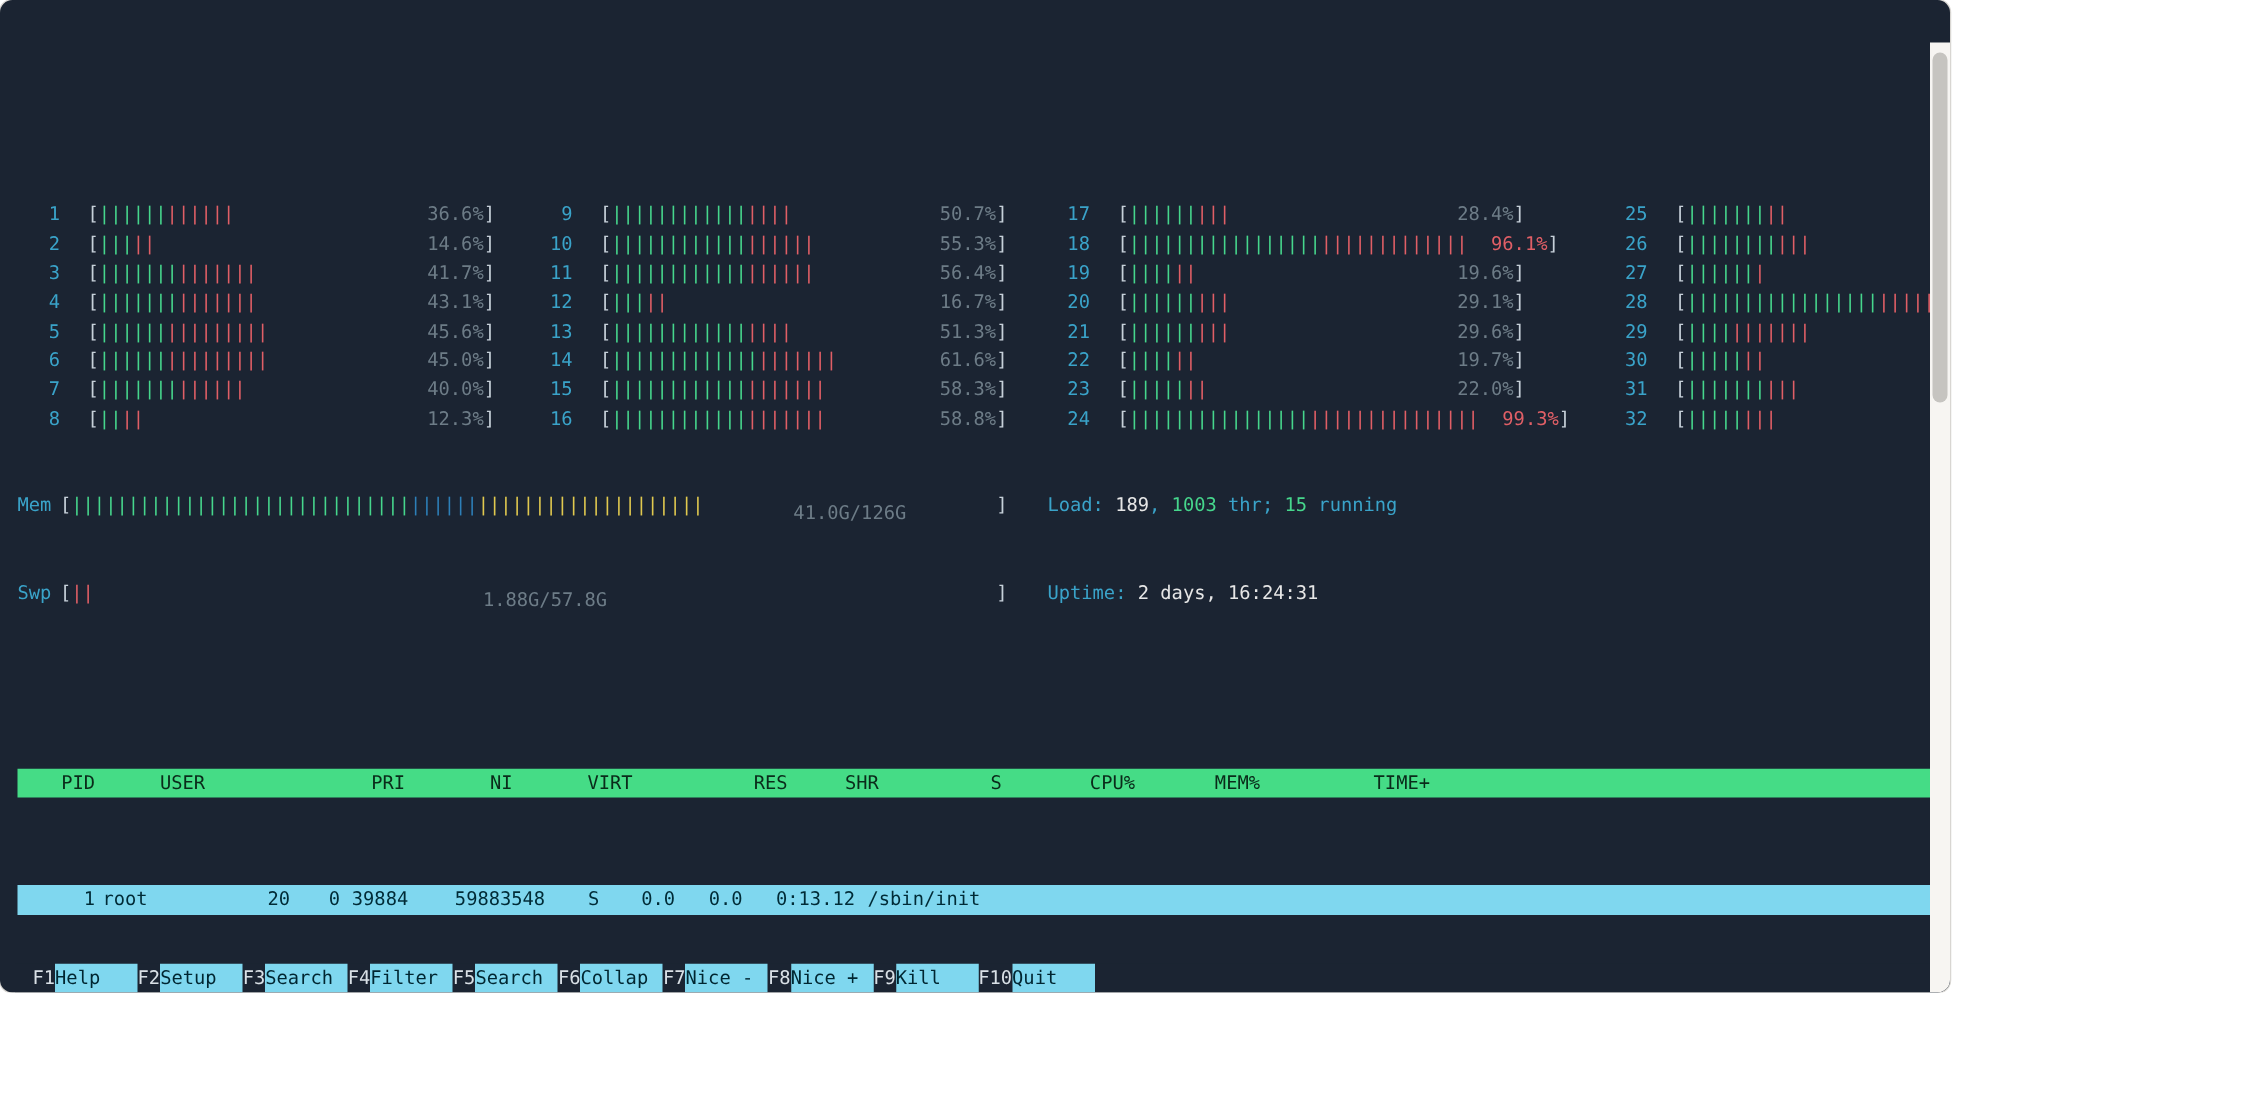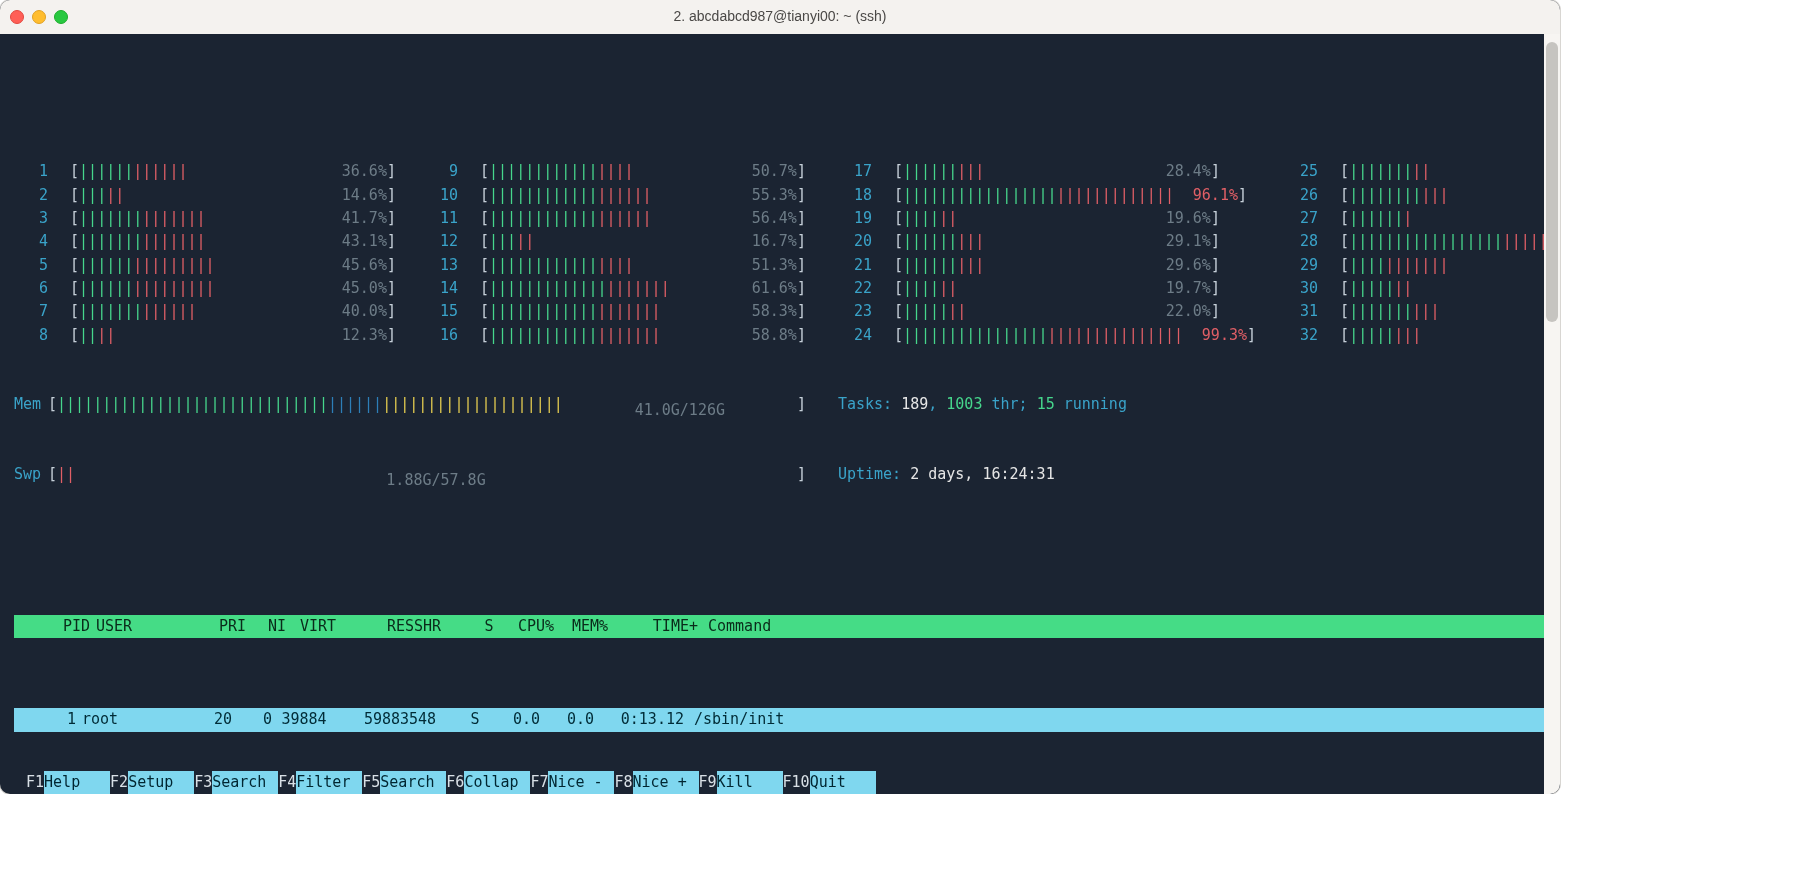--- a/index.html
+++ b/index.html
@@ -89,22 +89,23 @@
   .infoline{height:23.3px;}
   .cy{color:var(--cyan);}
   .gr{color:var(--green);}
   .wh{color:#e6e6e6;}
   .di{color:var(--dim);}
   .header{
     background:var(--header-bg);
     color:var(--header-fg);
     height:23.3px;
     display:flex;
-    padding-left:16px;
+    padding-left:2px;
     margin-top:10px;
+    gap:46px;
   }
   .row{
     height:23.3px;
     display:flex;
     padding-left:2px;
   }
   .row.sel{background:var(--sel-bg);color:var(--sel-fg);}
   .c-pid{width:60px;text-align:right;}
   .c-user{width:106px;padding-left:6px;}
   .c-pri{width:44px;text-align:right;}
@@ -137,61 +138,52 @@
     position:absolute; left:2px; right:2px;
     top:8px; height:280px;
     background:#c6c4c0;
     border-radius:7px;
   }
 </style>
 </head>
 <body>
 
 <div class="window">
-  <div class="titlebar">
-    <div class="traffic">
-      <div class="dot r"></div>
-      <div class="dot y"></div>
-      <div class="dot g"></div>
-    </div>
-    <div class="wtitle">2. abcdabcd987@tianyi00: ~ (ssh)</div>
-  </div>
 
   <div class="term">
 
     <div class="meters">
       <div>
         <div class="mgroup" id="cpu-left"><div><div class="cpurow"><span class="cid">1</span><span class="br">  [</span><span class="bar"><b class="g">||||||</b><b class="r">||||||</b>               </span><span class="pct">36.6%</span><span class="br">]</span></div><div class="cpurow"><span class="cid">2</span><span class="br">  [</span><span class="bar"><b class="g">|||</b><b class="r">||</b>                      </span><span class="pct">14.6%</span><span class="br">]</span></div><div class="cpurow"><span class="cid">3</span><span class="br">  [</span><span class="bar"><b class="g">|||||||</b><b class="r">|||||||</b>             </span><span class="pct">41.7%</span><span class="br">]</span></div><div class="cpurow"><span class="cid">4</span><span class="br">  [</span><span class="bar"><b class="g">|||||||</b><b class="r">|||||||</b>             </span><span class="pct">43.1%</span><span class="br">]</span></div><div class="cpurow"><span class="cid">5</span><span class="br">  [</span><span class="bar"><b class="g">||||||</b><b class="r">|||||||||</b>            </span><span class="pct">45.6%</span><span class="br">]</span></div><div class="cpurow"><span class="cid">6</span><span class="br">  [</span><span class="bar"><b class="g">||||||</b><b class="r">|||||||||</b>            </span><span class="pct">45.0%</span><span class="br">]</span></div><div class="cpurow"><span class="cid">7</span><span class="br">  [</span><span class="bar"><b class="g">|||||||</b><b class="r">||||||</b>              </span><span class="pct">40.0%</span><span class="br">]</span></div><div class="cpurow"><span class="cid">8</span><span class="br">  [</span><span class="bar"><b class="g">||</b><b class="r">||</b>                       </span><span class="pct">12.3%</span><span class="br">]</span></div></div><div><div class="cpurow"><span class="cid">9</span><span class="br">  [</span><span class="bar"><b class="g">||||||||||||</b><b class="r">||||</b>           </span><span class="pct">50.7%</span><span class="br">]</span></div><div class="cpurow"><span class="cid">10</span><span class="br">  [</span><span class="bar"><b class="g">||||||||||||</b><b class="r">||||||</b>         </span><span class="pct">55.3%</span><span class="br">]</span></div><div class="cpurow"><span class="cid">11</span><span class="br">  [</span><span class="bar"><b class="g">||||||||||||</b><b class="r">||||||</b>         </span><span class="pct">56.4%</span><span class="br">]</span></div><div class="cpurow"><span class="cid">12</span><span class="br">  [</span><span class="bar"><b class="g">|||</b><b class="r">||</b>                      </span><span class="pct">16.7%</span><span class="br">]</span></div><div class="cpurow"><span class="cid">13</span><span class="br">  [</span><span class="bar"><b class="g">||||||||||||</b><b class="r">||||</b>           </span><span class="pct">51.3%</span><span class="br">]</span></div><div class="cpurow"><span class="cid">14</span><span class="br">  [</span><span class="bar"><b class="g">|||||||||||||</b><b class="r">|||||||</b>       </span><span class="pct">61.6%</span><span class="br">]</span></div><div class="cpurow"><span class="cid">15</span><span class="br">  [</span><span class="bar"><b class="g">||||||||||||</b><b class="r">|||||||</b>        </span><span class="pct">58.3%</span><span class="br">]</span></div><div class="cpurow"><span class="cid">16</span><span class="br">  [</span><span class="bar"><b class="g">||||||||||||</b><b class="r">|||||||</b>        </span><span class="pct">58.8%</span><span class="br">]</span></div></div></div>
         <div class="widebar">
           <span class="wlab">Mem</span><span class="br">[</span><span id="membar"><b class="g">||||||||||||||||||||||||||||||</b><b class="b">||||||</b><b class="y">||||||||||||||||||||</b></span><span class="wval"><span>41.0G/126G</span></span><span class="br">]</span>
         </div>
         <div class="widebar">
           <span class="wlab">Swp</span><span class="br">[</span><span id="swpbar"><b class="r">||</b></span><span class="wval"><span>1.88G/57.8G</span></span><span class="br">]</span>
         </div>
       </div>
       <div>
         <div class="mgroup" id="cpu-right"><div><div class="cpurow"><span class="cid">17</span><span class="br">  [</span><span class="bar"><b class="g">||||||</b><b class="r">|||</b>                  </span><span class="pct">28.4%</span><span class="br">]</span></div><div class="cpurow"><span class="cid">18</span><span class="br">  [</span><span class="bar"><b class="g">|||||||||||||||||</b><b class="r">|||||||||||||</b></span><span class="pct" style="color:var(--red)">96.1%</span><span class="br">]</span></div><div class="cpurow"><span class="cid">19</span><span class="br">  [</span><span class="bar"><b class="g">||||</b><b class="r">||</b>                     </span><span class="pct">19.6%</span><span class="br">]</span></div><div class="cpurow"><span class="cid">20</span><span class="br">  [</span><span class="bar"><b class="g">||||||</b><b class="r">|||</b>                  </span><span class="pct">29.1%</span><span class="br">]</span></div><div class="cpurow"><span class="cid">21</span><span class="br">  [</span><span class="bar"><b class="g">||||||</b><b class="r">|||</b>                  </span><span class="pct">29.6%</span><span class="br">]</span></div><div class="cpurow"><span class="cid">22</span><span class="br">  [</span><span class="bar"><b class="g">||||</b><b class="r">||</b>                     </span><span class="pct">19.7%</span><span class="br">]</span></div><div class="cpurow"><span class="cid">23</span><span class="br">  [</span><span class="bar"><b class="g">|||||</b><b class="r">||</b>                    </span><span class="pct">22.0%</span><span class="br">]</span></div><div class="cpurow"><span class="cid">24</span><span class="br">  [</span><span class="bar"><b class="g">||||||||||||||||</b><b class="r">|||||||||||||||</b></span><span class="pct" style="color:var(--red)">99.3%</span><span class="br">]</span></div></div><div><div class="cpurow"><span class="cid">25</span><span class="br">  [</span><span class="bar"><b class="g">|||||||</b><b class="r">||</b>                  </span></div><div class="cpurow"><span class="cid">26</span><span class="br">  [</span><span class="bar"><b class="g">||||||||</b><b class="r">|||</b>                </span></div><div class="cpurow"><span class="cid">27</span><span class="br">  [</span><span class="bar"><b class="g">||||||</b><b class="r">|</b>                    </span></div><div class="cpurow"><span class="cid">28</span><span class="br">  [</span><span class="bar"><b class="g">|||||||||||||||||</b><b class="r">|||||||||</b> </span></div><div class="cpurow"><span class="cid">29</span><span class="br">  [</span><span class="bar"><b class="g">||||</b><b class="r">|||||||</b>                </span></div><div class="cpurow"><span class="cid">30</span><span class="br">  [</span><span class="bar"><b class="g">|||||</b><b class="r">||</b>                    </span></div><div class="cpurow"><span class="cid">31</span><span class="br">  [</span><span class="bar"><b class="g">|||||||</b><b class="r">|||</b>                 </span></div><div class="cpurow"><span class="cid">32</span><span class="br">  [</span><span class="bar"><b class="g">|||||</b><b class="r">|||</b>                   </span></div></div></div>
-        <div class="infoline"><span class="cy">Tasks: </span><span class="wh">189</span><span class="cy">, </span><span class="gr">1003</span><span class="cy"> thr; </span><span class="gr">15</span><span class="cy"> running</span></div>
+        <div class="infoline"><span class="cy">Load: </span><span class="wh">189</span><span class="cy">, </span><span class="gr">1003</span><span class="cy"> thr; </span><span class="gr">15</span><span class="cy"> running</span></div>
         <div class="infoline"><span class="cy">Uptime: </span><span class="wh">2 days, 16:24:31</span></div>
       </div>
     </div>
 
     <div class="header">
       <span class="c-pid">PID</span>
       <span class="c-user">USER</span>
       <span class="c-pri">PRI</span>
       <span class="c-ni">NI</span>
       <span class="c-virt">VIRT</span>
       <span class="c-res">RES</span>
       <span class="c-shr">SHR</span>
       <span class="c-s">S</span>
       <span class="c-cpu">CPU%</span>
       <span class="c-mem">MEM%</span>
       <span class="c-time">TIME+</span>
-      <span class="c-cmd">Command</span>
     </div>
 
     <div id="proclist"><div class="row sel"><span class="c-pid">1</span><span class="c-user">root</span><span class="c-pri">20</span><span class="c-ni">0</span><span class="c-virt">39884</span><span class="c-res">5988</span><span class="c-shr">3548</span><span class="c-s">S</span><span class="c-cpu">0.0</span><span class="c-mem">0.0</span><span class="c-time">0:13.12</span><span class="c-cmd">/sbin/init</span></div></div>
 
   </div>
 
   <div class="footer" id="footer">
       <span><span class="fkey">F1</span><span class="flab">Help  </span></span>
       <span><span class="fkey">F2</span><span class="flab">Setup </span></span>
       <span><span class="fkey">F3</span><span class="flab">Search</span></span>

